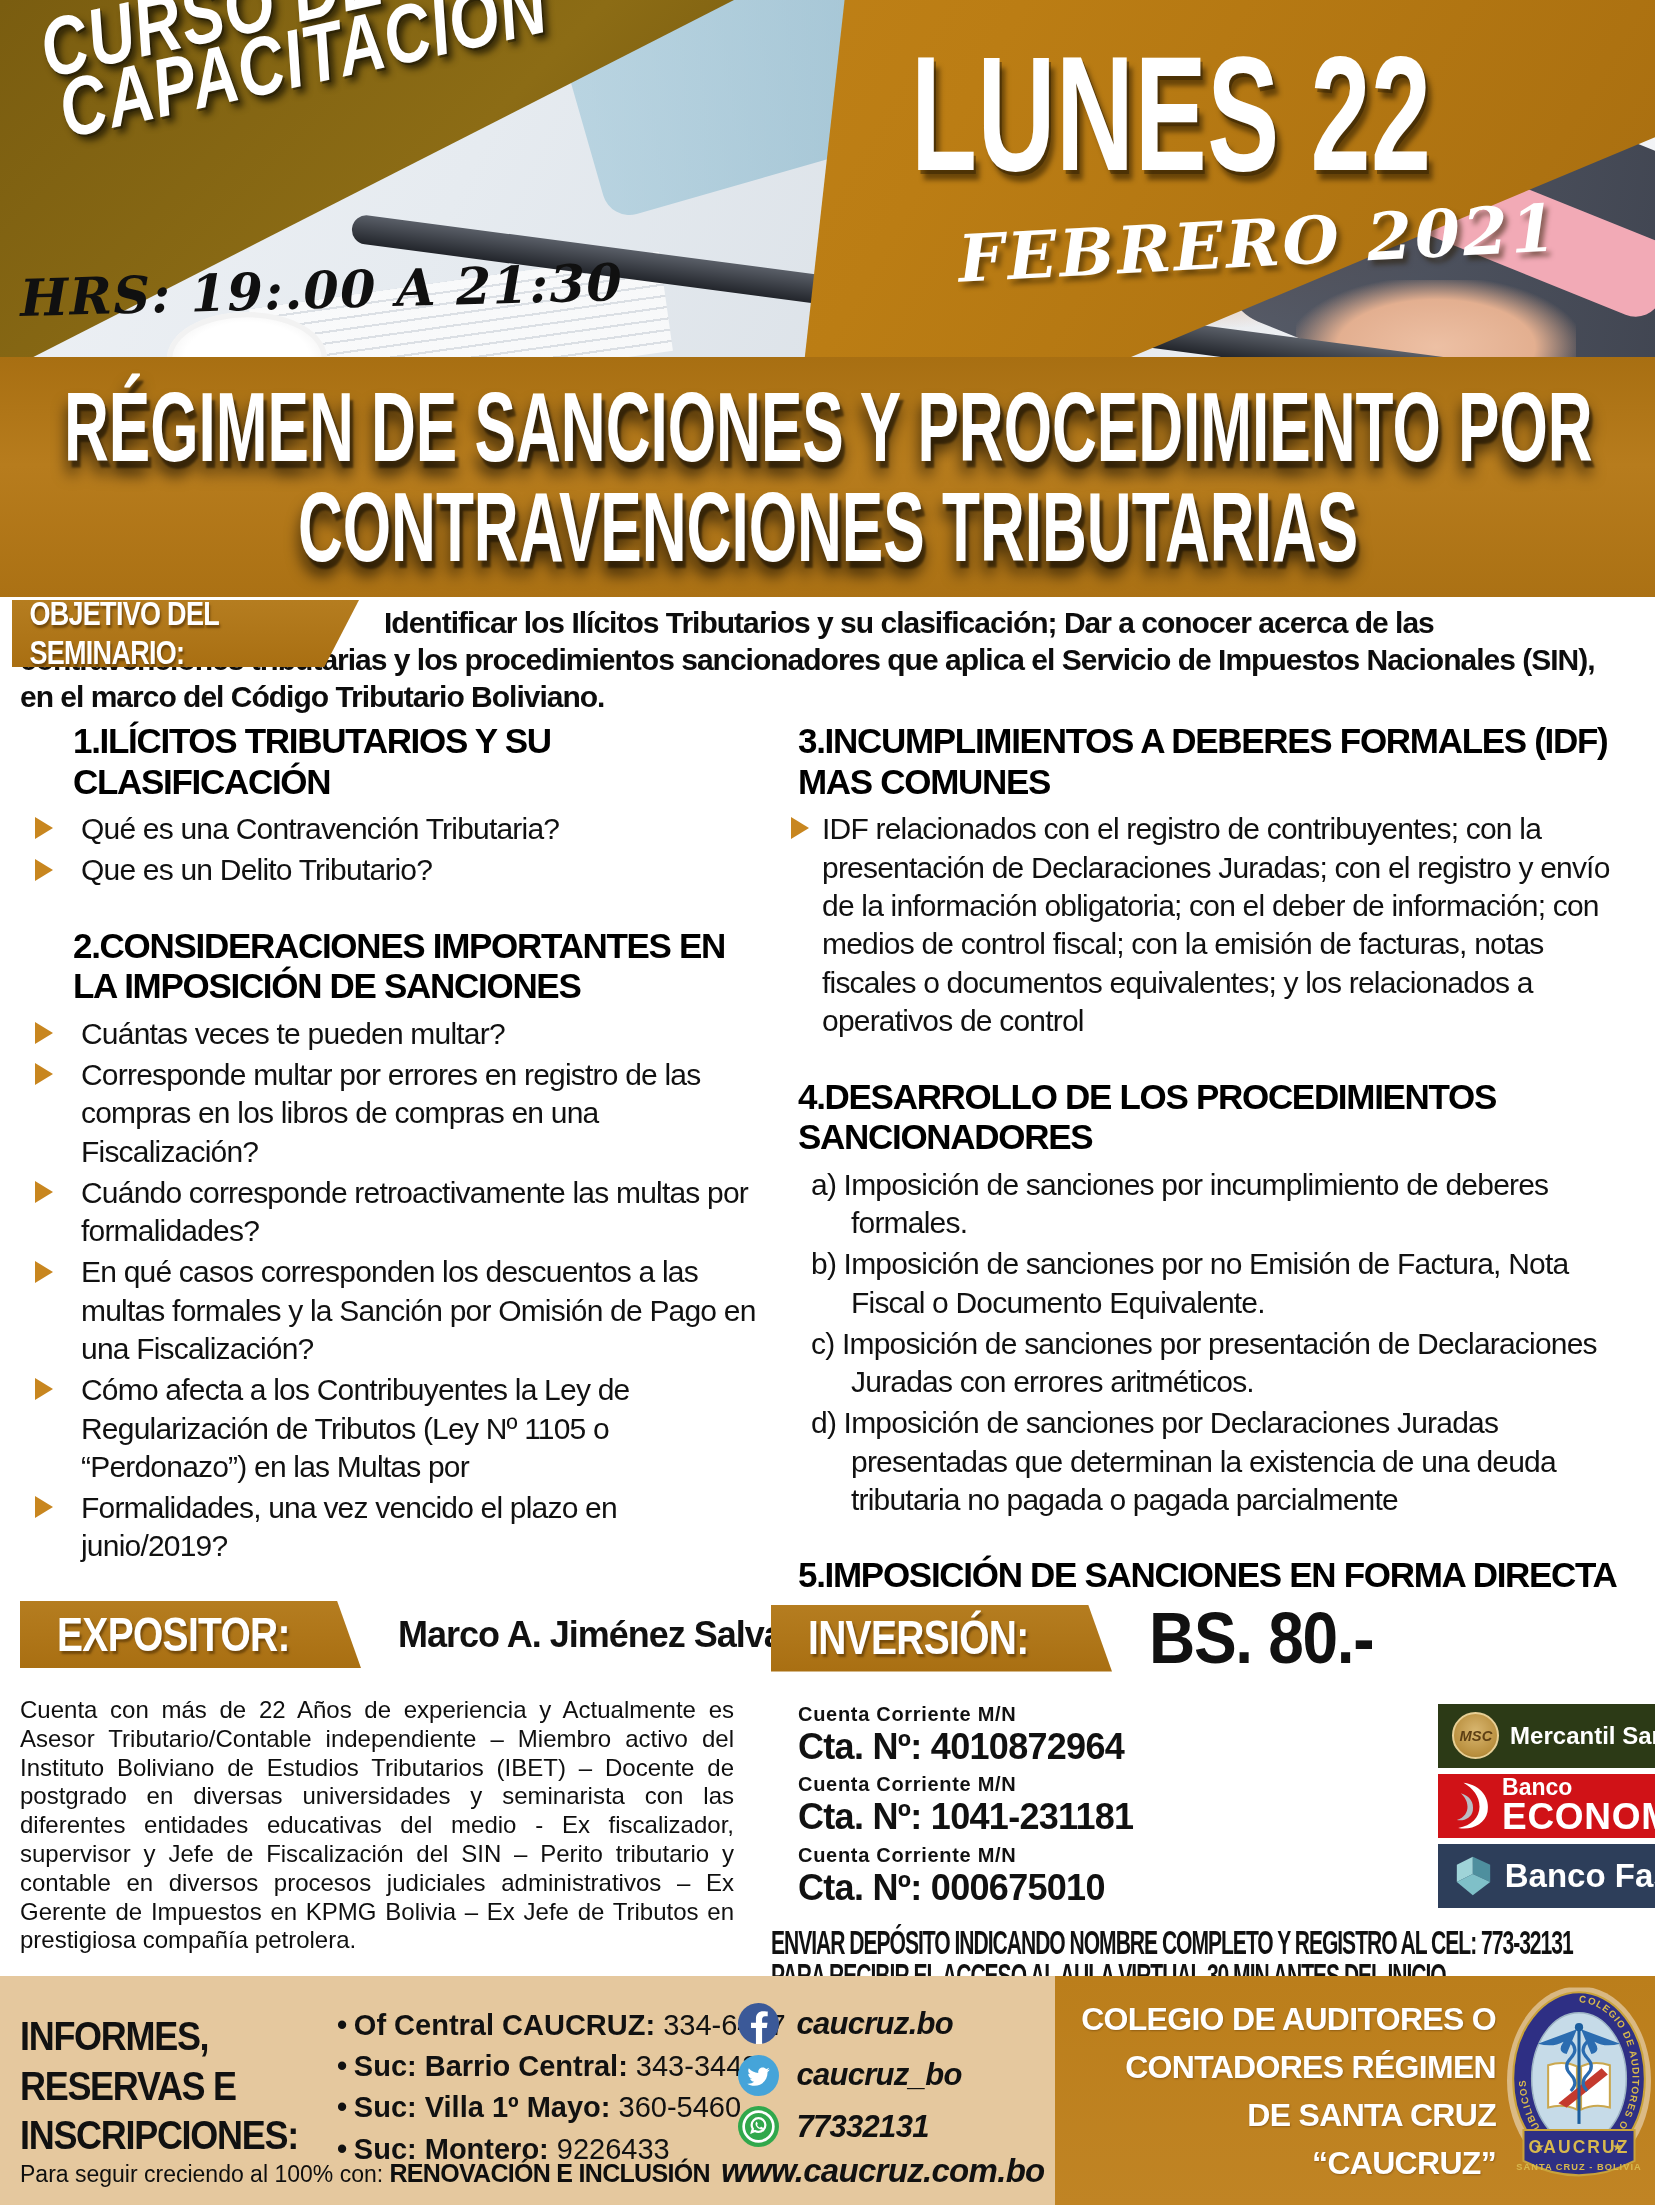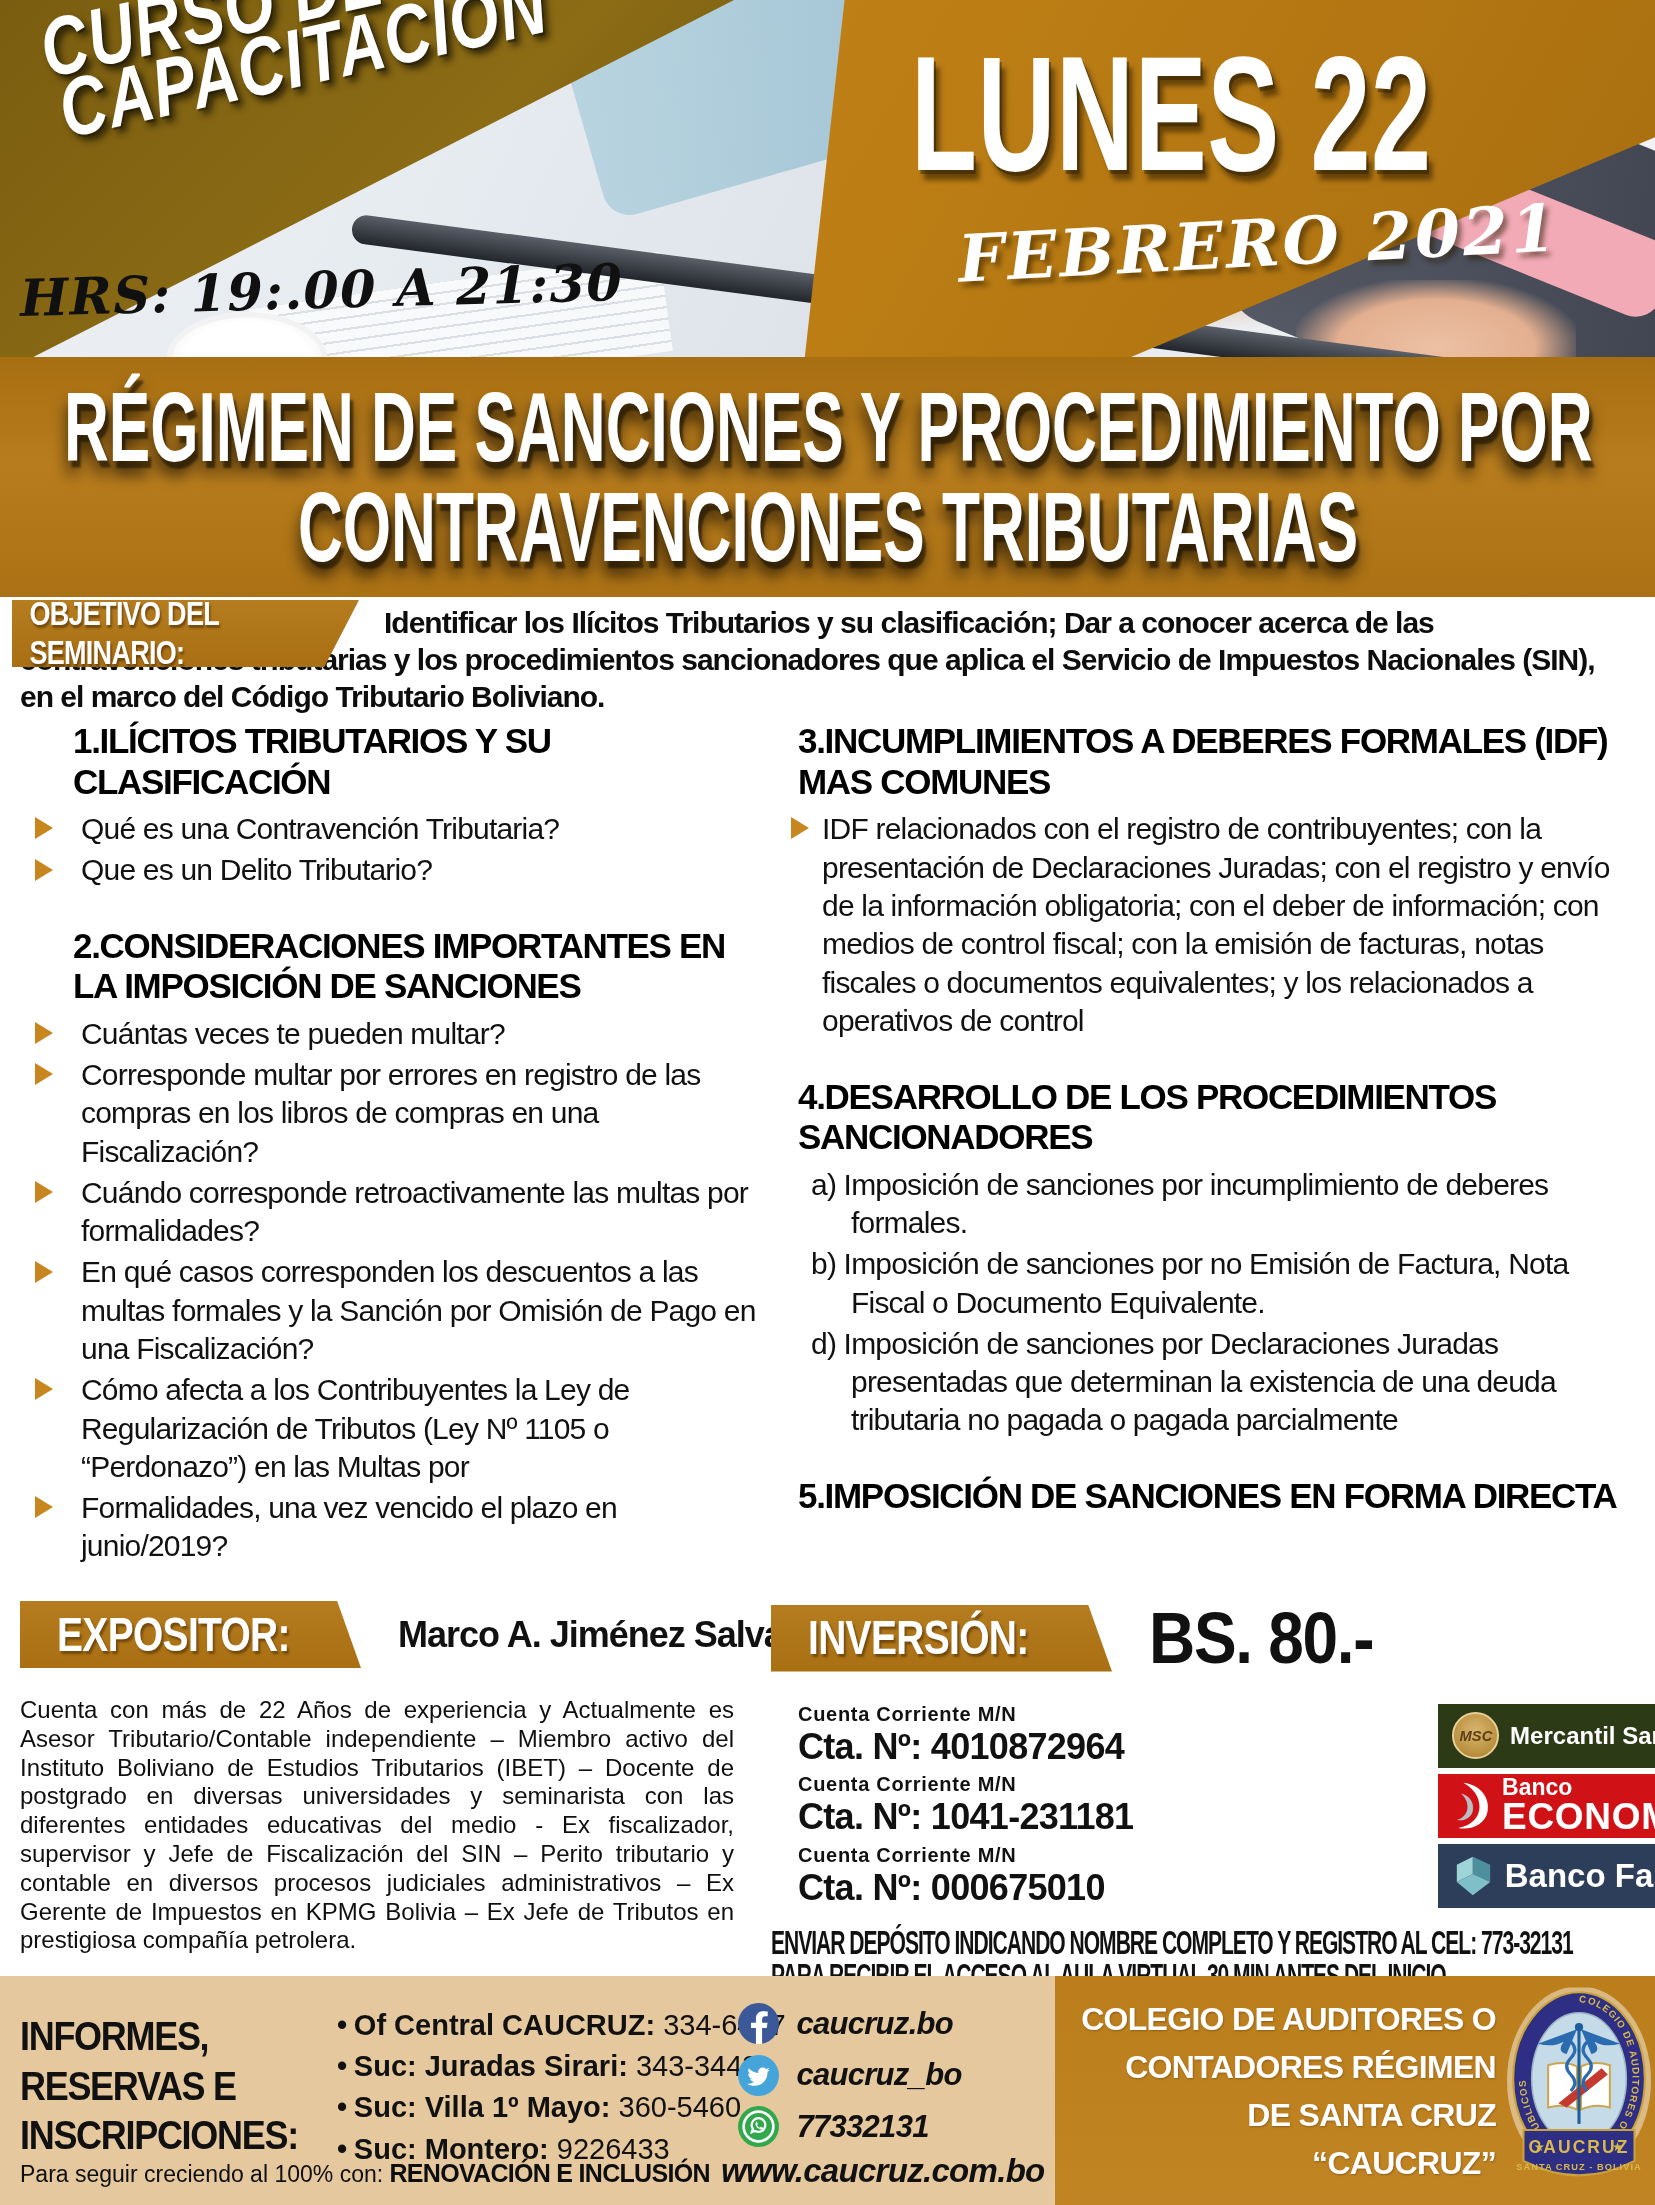--- a/index.html
+++ b/index.html
@@ -212,20 +212,21 @@
         <h3 class="agenda-h">3.INCUMPLIMIENTOS A DEBERES FORMALES (IDF) MAS COMUNES</h3>
         <ul class="blist">
           <li><span class="tri"></span><span>IDF relacionados con el registro de contribuyentes; con la presentación de Declaraciones Juradas; con el registro y envío de la información obligatoria; con el deber de información; con medios de control fiscal; con la emisión de facturas, notas fiscales o documentos equivalentes; y los relacionados a operativos de control</span></li>
         </ul>
       </div>
       <div class="sec">
         <h3 class="agenda-h">4.DESARROLLO DE LOS PROCEDIMIENTOS SANCIONADORES</h3>
         <ol class="llist">
           <li>a) Imposición de sanciones por incumplimiento de deberes formales.</li>
           <li>b) Imposición de sanciones por no Emisión de Factura, Nota Fiscal o Documento Equivalente.</li>
+          <li>c) Imposición de sanciones por presentación de Declaraciones Juradas con errores aritméticos.</li>
           <li>d) Imposición de sanciones por Declaraciones Juradas presentadas que determinan la existencia de una deuda tributaria no pagada o pagada parcialmente</li>
         </ol>
       </div>
       <div class="sec">
         <h3 class="agenda-h">5.IMPOSICIÓN DE SANCIONES EN FORMA DIRECTA</h3>
       </div>
     </div>
   </div>
 
   <div class="bottom-row">
@@ -299,21 +300,21 @@
 
   <div class="footer">
     <div class="informes">
       <span>INFORMES,</span><br>
       <span>RESERVAS  E</span><br>
       <span>INSCRIPCIONES:</span>
     </div>
 
     <div class="locs">
       <div><span class="dot">•</span><span class="lbl">Of Central CAUCRUZ:</span> <span>334-6437</span></div>
-      <div><span class="dot">•</span><span class="lbl">Suc: Juradas Sirari:</span> <span>343-3443</span></div>
+      <div><span class="dot">•</span><span class="lbl">Suc: Barrio Central:</span> <span>343-3443</span></div>
       <div><span class="dot">•</span><span class="lbl">Suc: Villa 1º Mayo:</span> <span>360-5460</span></div>
       <div><span class="dot">•</span><span class="lbl">Suc: Montero:</span> <span>9226433</span></div>
     </div>
 
     <div class="social">
       <div class="social-row">
         <svg class="sicon" viewBox="0 0 40 40">
           <circle cx="20" cy="20" r="20" fill="#3b5998"></circle>
           <path d="M23.5,40 V24.5 h4.5 l0.8,-5.2 h-5.3 v-3.4 c0,-1.5 0.8,-3 3.1,-3 h2.4 V8.4 c0,0 -2.2,-0.4 -4.3,-0.4 c-4.4,0 -7.2,2.6 -7.2,7.4 v3.9 h-4.8 v5.2 h4.8 V40 Z" fill="#ffffff"></path>
         </svg>

